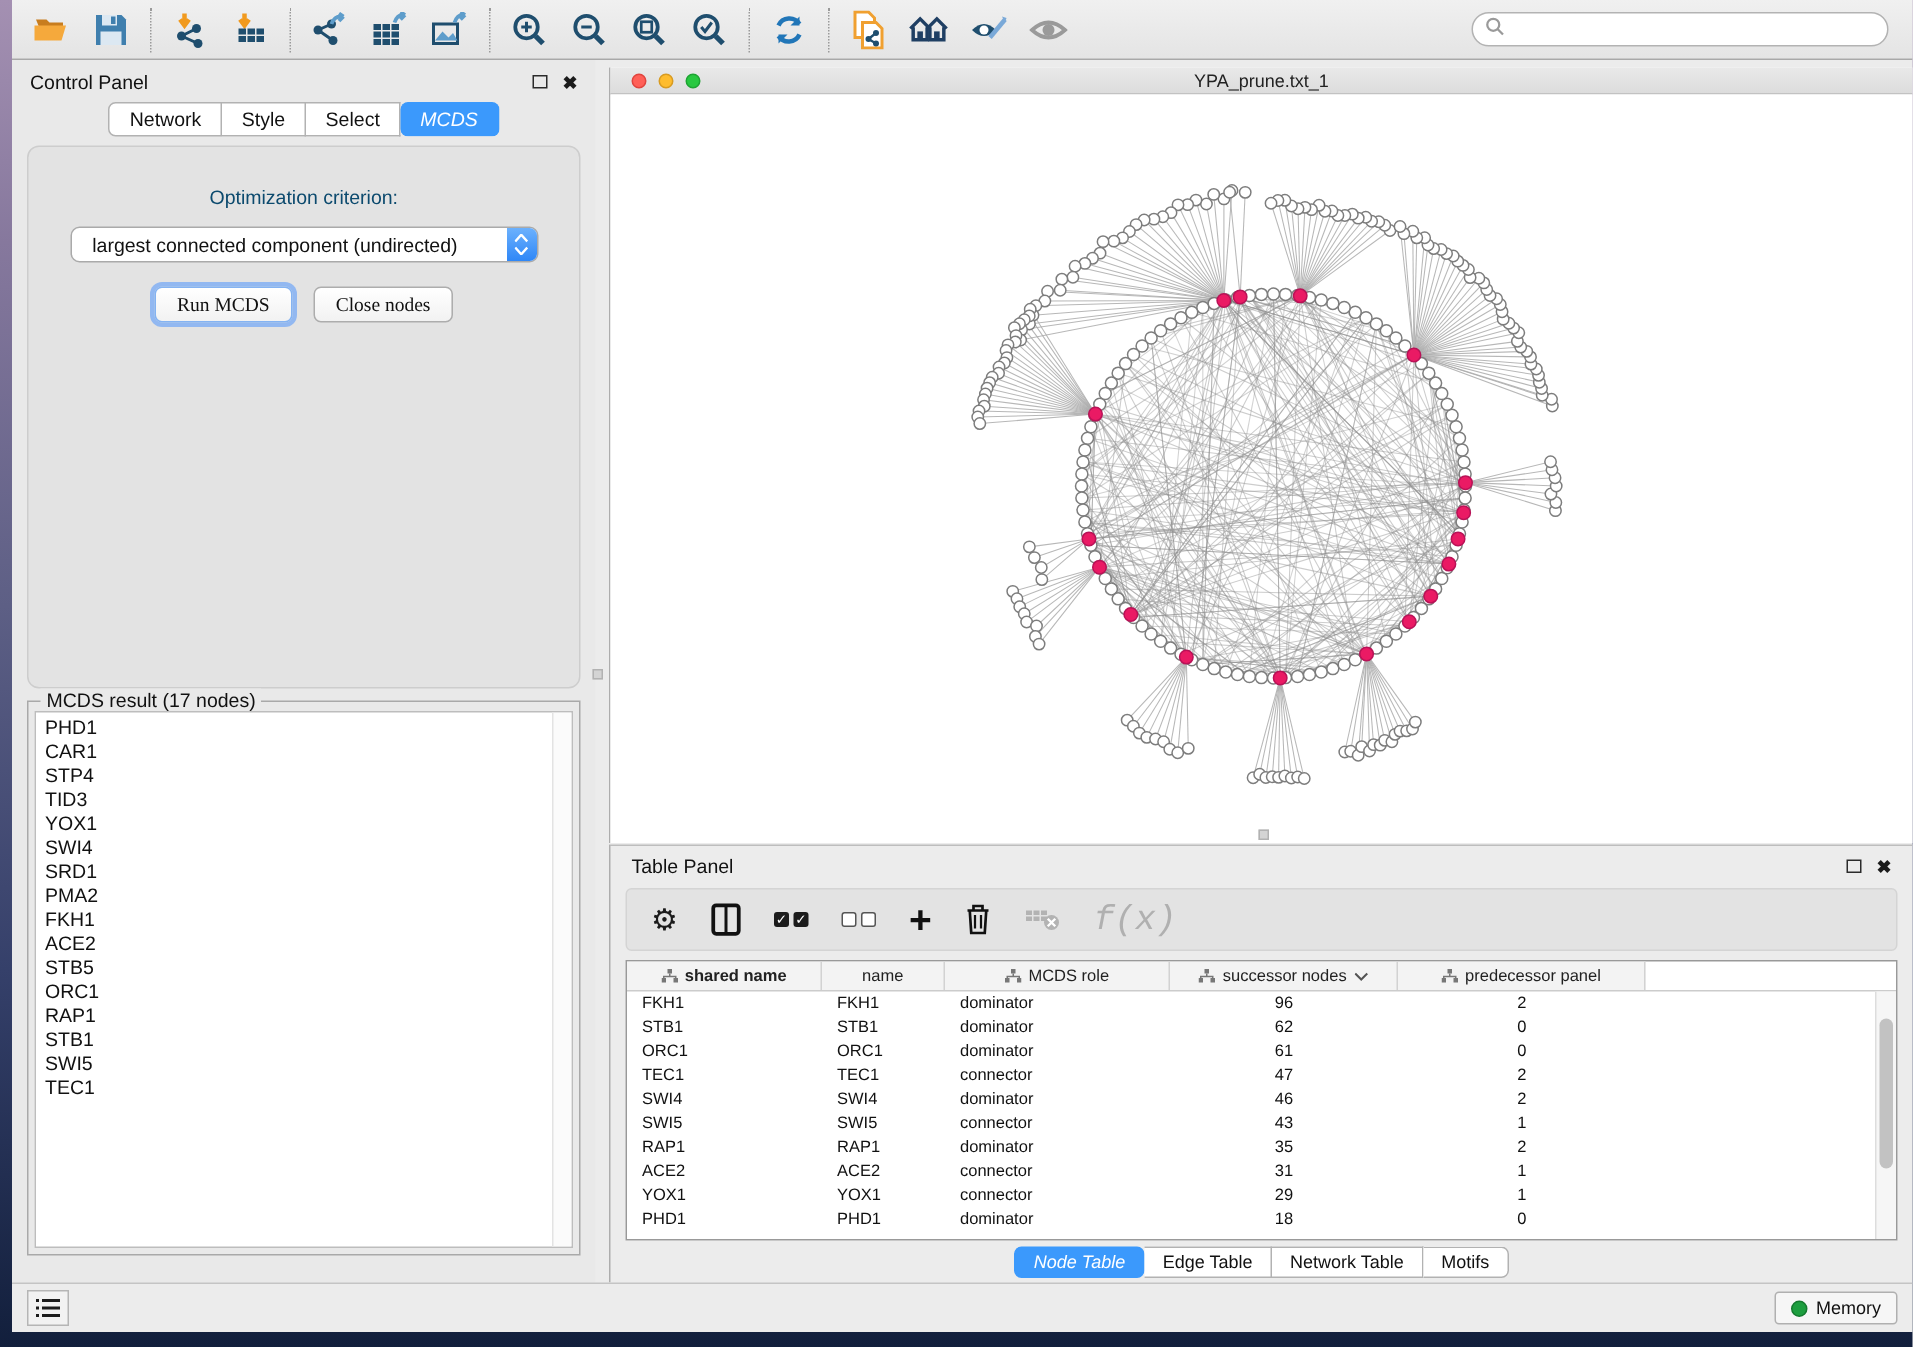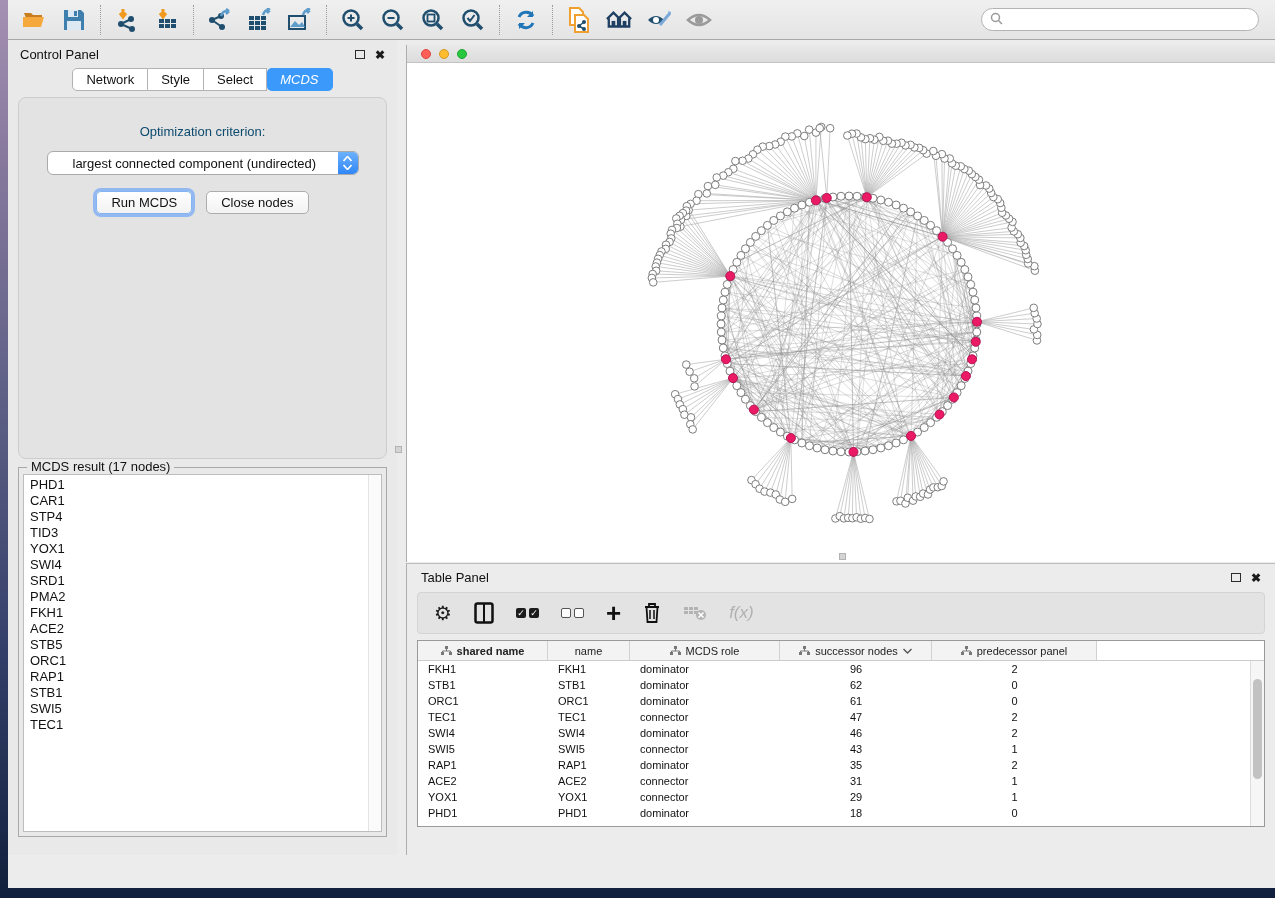--- a/index.html
+++ b/index.html
@@ -35,26 +35,26 @@
     font-size:13px; padding:3px 13px; line-height:15px; }
   .seg:first-child { border-left-width:1px; border-radius:5px 0 0 5px; }
   .seg:last-child { border-radius:0 5px 5px 0; }
   .seg.active { background:#3b99fc; border-color:#3b99fc; color:#fff; border-radius:5px;font-style:italic; }
   .cp-tabs-row { display:flex; justify-content:center; margin-top:2px; position:relative; z-index:2; }
   .cp-inner { position:absolute; left:10px; right:10px; top:57px; height:362px;
     background:#e3e3e3; border:1px solid #cdcdcd; border-radius:8px; }
   .opt-label { text-align:center; font-size:13px; color:#0c4a6e; margin-top:26px; }
   .select-box { width:312px; height:24px; margin:12px auto 0 auto; background:#fff;
     border:1px solid #aaa; border-radius:6px; display:flex; align-items:center; overflow:hidden; }
-  .select-value { flex:1; font-size:13px; padding-left:25px; color:#111; white-space:nowrap; }
+  .select-value { flex:1; font-size:13px; padding-left:14px; color:#111; white-space:nowrap; }
   .select-stepper { width:20px; height:100%; background:linear-gradient(#6cb1fd,#2f87f7);
     display:flex; flex-direction:column; align-items:center; justify-content:center; gap:2px; }
   .btn-row { display:flex; justify-content:center; gap:14px; margin-top:16px; }
   .mac-btn { background:linear-gradient(#ffffff,#f2f2f2); border:1px solid #adadad; border-radius:5px;
-    font-size:13px; padding:3px 14px; color:#111; font-family:Liberation Sans, sans-serif; }
+    font-size:13px; padding:3px 14px; color:#111; font-family:Liberation Serif, serif; }
   .mac-btn.focused { box-shadow:0 0 0 3px rgba(80,150,254,.55); border-color:#84b3f2; }
   .mcds-fieldset { position:absolute; left:10px; right:10px; top:427px; bottom:18px;
     border:1px solid #a9a9a9; background:#e9e9e9; }
   .mcds-legend { position:absolute; top:-9px; left:8px; background:#e9e9e9; padding:0 4px;
     font-size:13px; color:#111; }
   .mcds-list { position:absolute; left:4px; right:4px; top:6px; bottom:4px; background:#fff;
     border:1px solid #bdbdbd; overflow:hidden; }
   .mcds-scroll { position:absolute; right:0; top:0; bottom:0; width:13px; background:#fbfbfb;
     border-left:1px solid #e3e3e3; }
   .mcds-items { padding:2px 0 0 6px; }
@@ -76,21 +76,21 @@
 
   
   .table-panel { position:absolute; left:398px; top:563px; right:0; bottom:33px;
     background:#ececec; border-left:1px solid #adadad; border-top:1px solid #bdbdbd; }
   .tp-header { display:flex; align-items:center; padding:6px 14px 2px 14px; }
   .tp-toolbar { margin:5px 10px 0 10px; height:42px; background:#e3e3e3;
     border:1px solid #d4d4d4; border-radius:4px; display:flex; align-items:center; gap:22px; padding-left:16px; }
   .tp-tool { display:flex; align-items:center; justify-content:center; height:26px; }
   .gear-glyph { font-size:20px; color:#1c1c1c; line-height:20px; font-family:"DejaVu Sans",sans-serif; }
   .plus-glyph { font-size:26px; font-weight:bold; color:#111; line-height:20px; }
-  .fx-glyph { font-family:Liberation Sans, sans-serif; font-style:italic; font-size:17px; color:#b0b0b0; }
+  .fx-glyph { font-family:Liberation Mono, monospace; font-style:italic; font-size:23px; color:#b0b0b0; }
   .checkbox-pair { display:flex; gap:3px; }
   .cb { width:10px; height:10px; border-radius:2px; }
   .cb.checked { background:#1c1c1c; color:#fff; font-size:9px; line-height:10px; text-align:center; }
   .cb.empty { border:1.5px solid #555; background:#fff; }
   .table-box { position:absolute; left:10px; right:10px; top:76px; bottom:28px;
     background:#fff; border:1px solid #999; overflow:hidden; }
   .thead { display:flex; height:20px; border-bottom:1px solid #ccc; font-size:11px; color:#222; }
   .th { background:#f3f3f3; border-right:1px solid #d2d2d2; display:flex; align-items:center;
     justify-content:center; gap:5px; }
   .trow { display:flex; height:16px; font-size:11px; color:#111; align-items:center; }
@@ -341,20 +341,21 @@
     </div>
   </div>
 
   <div class="net-window">
     <div class="net-titlebar">
       <div class="lights">
         <span class="light red"></span>
         <span class="light yellow"></span>
         <span class="light green"></span>
       </div>
+      <span class="net-title">YPA_prune.txt_1</span>
     </div>
     <div class="net-canvas">
       <svg width="869" height="499" viewBox="0 0 869 499">
           <g>
             <line x1="569.980504980018" y1="258.7660919760277" x2="569.7474212388188" y2="252.96281350024788" stroke="#8f8f8f" stroke-width="0.7" opacity="0.45"></line>
             <line x1="569.980504980018" y1="258.7660919760277" x2="561.0113901936962" y2="213.88005725636123" stroke="#8f8f8f" stroke-width="0.7" opacity="0.45"></line>
             <line x1="569.980504980018" y1="258.7660919760277" x2="567.7327680932722" y2="284.9848082669728" stroke="#8f8f8f" stroke-width="0.7" opacity="0.45"></line>
             <line x1="569.980504980018" y1="258.7660919760277" x2="394.8800572563612" y2="380.0113901936962" stroke="#8f8f8f" stroke-width="0.7" opacity="0.45"></line>
             <line x1="569.980504980018" y1="258.7660919760277" x2="315.0093182317468" y2="277.0426538962309" stroke="#8f8f8f" stroke-width="0.7" opacity="0.45"></line>
             <line x1="569.980504980018" y1="258.7660919760277" x2="338.4458247200067" y2="185.7634877065634" stroke="#8f8f8f" stroke-width="0.7" opacity="0.45"></line>
@@ -1314,16 +1315,35 @@
             <div class="td name" style="width: 82px;">PHD1</div>
             <div class="td name" style="width: 150px;">dominator</div>
             <div class="td num" style="width: 152px;">18</div>
             <div class="td num" style="width: 165px;">0</div>
           </div>
         </div>
       <div class="tscroll">
         <div class="tthumb"></div>
       </div>
     </div>
+    <div class="tp-tabs-row">
+        <span class="seg active">Node Table</span>
+        <span class="seg">Edge Table</span>
+        <span class="seg">Network Table</span>
+        <span class="seg">Motifs</span>
+      </div>
   </div>
 
+  <div class="status-bar">
+    <span class="list-btn">
+      <svg width="16" height="12" viewBox="0 0 16 12">
+          <g stroke="#1c1c1c" stroke-width="2">
+            <path d="M0 1h2M4 1h12M0 6h2M4 6h12M0 11h2M4 11h12"></path>
+          </g>
+        </svg>
+    </span>
+    <span class="memory-btn">
+      <span class="mem-dot"></span>
+      <span>Memory</span>
+    </span>
+  </div>
 
 </div>
 
 </body></html>

